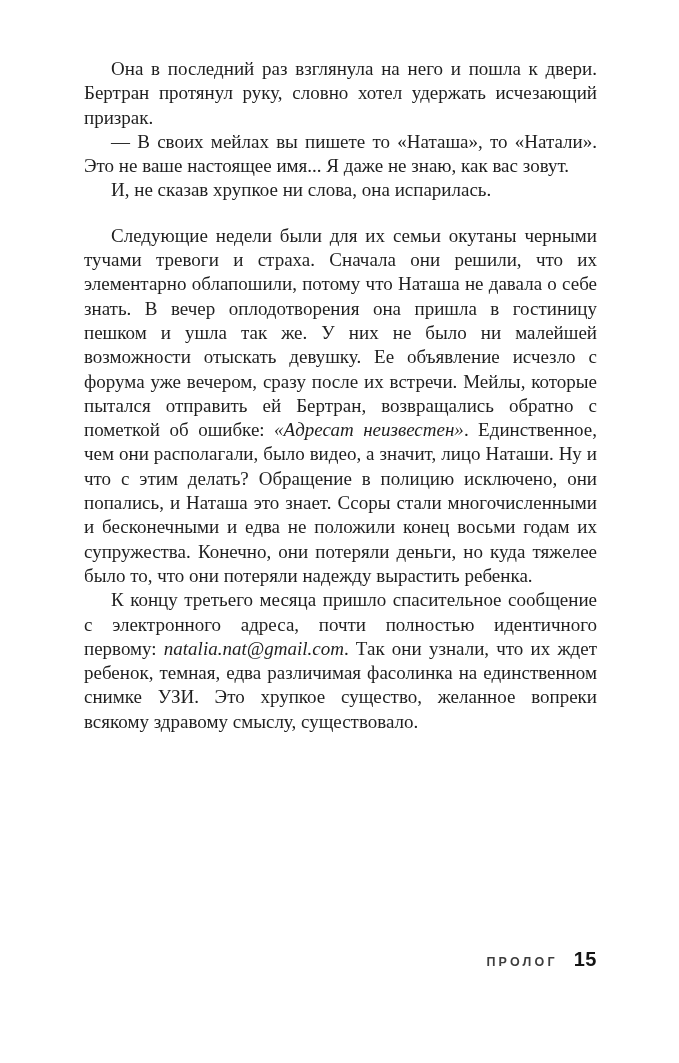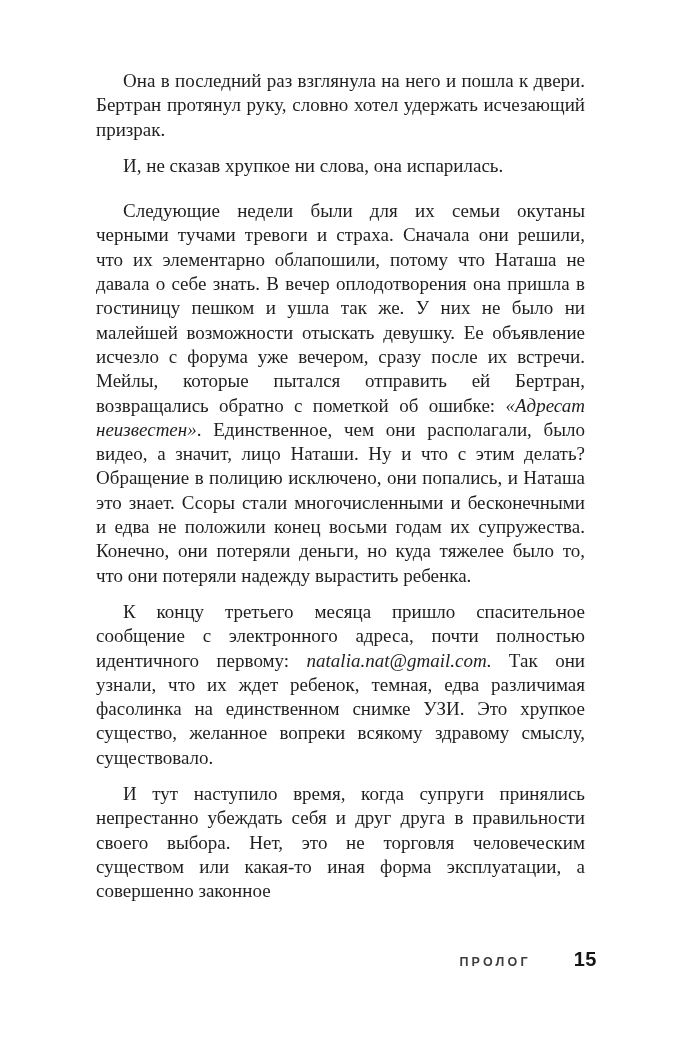--- a/index.html
+++ b/index.html
@@ -18,63 +18,62 @@
     font-family: "Liberation Serif", "DejaVu Serif", serif;
     color: #1f1f1f;
   }
   .text-block {
     position: absolute;
     left: 84px;
     top: 57px;
     width: 513px;
   }
   .para {
-    margin: 12px;
+    margin: 0;
     font-size: 19px;
     line-height: 24.3px;
     text-align: justify;
     hyphens: auto;
     -webkit-hyphens: auto;
   }
   .para.indent { text-indent: 27px; }
   .para.section-break { margin-top: 21px; }
   .italic { font-style: italic; }
   .footer {
     position: absolute;
     top: 948px;
     right: 82px;
     display: flex;
     align-items: baseline;
-    gap: 24px;
+    gap: 16px;
   }
   .running-head {
     font-family: "Liberation Sans", "DejaVu Sans", sans-serif;
     font-size: 12.5px;
     font-weight: 600;
     letter-spacing: 3.2px;
     color: #3d3d3d;
   }
   .page-number {
     font-family: "Liberation Sans", "DejaVu Sans", sans-serif;
     font-size: 20px;
     font-weight: 700;
     color: #141414;
     letter-spacing: 0.5px;
-    margin-left: 19px;
   }
 </style>
 </head>
 <body>
 
 <div class="page">
   <div class="text-block" lang="ru">
       <p class="para indent"><span class="">Она в последний раз взглянула на него и пошла к двери. Бертран протянул руку, словно хотел удержать исчезающий призрак.</span></p>
+      <p class="para indent"><span class="">— В своих мейлах вы пишете то «Наташа», то «Натали». Это не ваше настоящее имя... Я даже не знаю, как вас зовут.</span></p>
       <p class="para indent"><span class="">И, не сказав хрупкое ни слова, она испарилась.</span></p>
       <p class="para indent section-break"><span class="">Следующие недели были для их семьи окутаны черными тучами тревоги и страха. Сначала они решили, что их элементарно облапошили, потому что Наташа не давала о себе знать. В вечер оплодотворения она пришла в гостиницу пешком и ушла так же. У них не было ни малейшей возможности отыскать девушку. Ее объявление исчезло с форума уже вечером, сразу после их встречи. Мейлы, которые пытался отправить ей Бертран, возвращались обратно с пометкой об ошибке: </span><span class="italic">«Адресат неизвестен»</span><span class="">. Единственное, чем они располагали, было видео, а значит, лицо Наташи. Ну и что с этим делать? Обращение в полицию исключено, они попались, и Наташа это знает. Ссоры стали многочисленными и бесконечными и едва не положили конец восьми годам их супружества. Конечно, они потеряли деньги, но куда тяжелее было то, что они потеряли надежду вырастить ребенка.</span></p>
       <p class="para indent"><span class="">К концу третьего месяца пришло спасительное сообщение с электронного адреса, почти полностью идентичного первому: </span><span class="italic">natalia.nat@gmail.com</span><span class="">. Так они узнали, что их ждет ребенок, темная, едва различимая фасолинка на единственном снимке УЗИ. Это хрупкое существо, желанное вопреки всякому здравому смыслу, существовало.</span></p>
-      <p class="para indent"><span class="">И тут наступило время, когда супруги принялись непрестанно убеждать себя и друг друга в правильности своего выбора. Нет, это не торговля человеческим существом или какая-то иная форма эксплуатации, а совершенно законное</span></p>
     </div>
 
   <div class="footer">
     <span class="running-head">ПРОЛОГ</span>
     <span class="page-number">15</span>
   </div>
 </div>
 
 </body></html>

